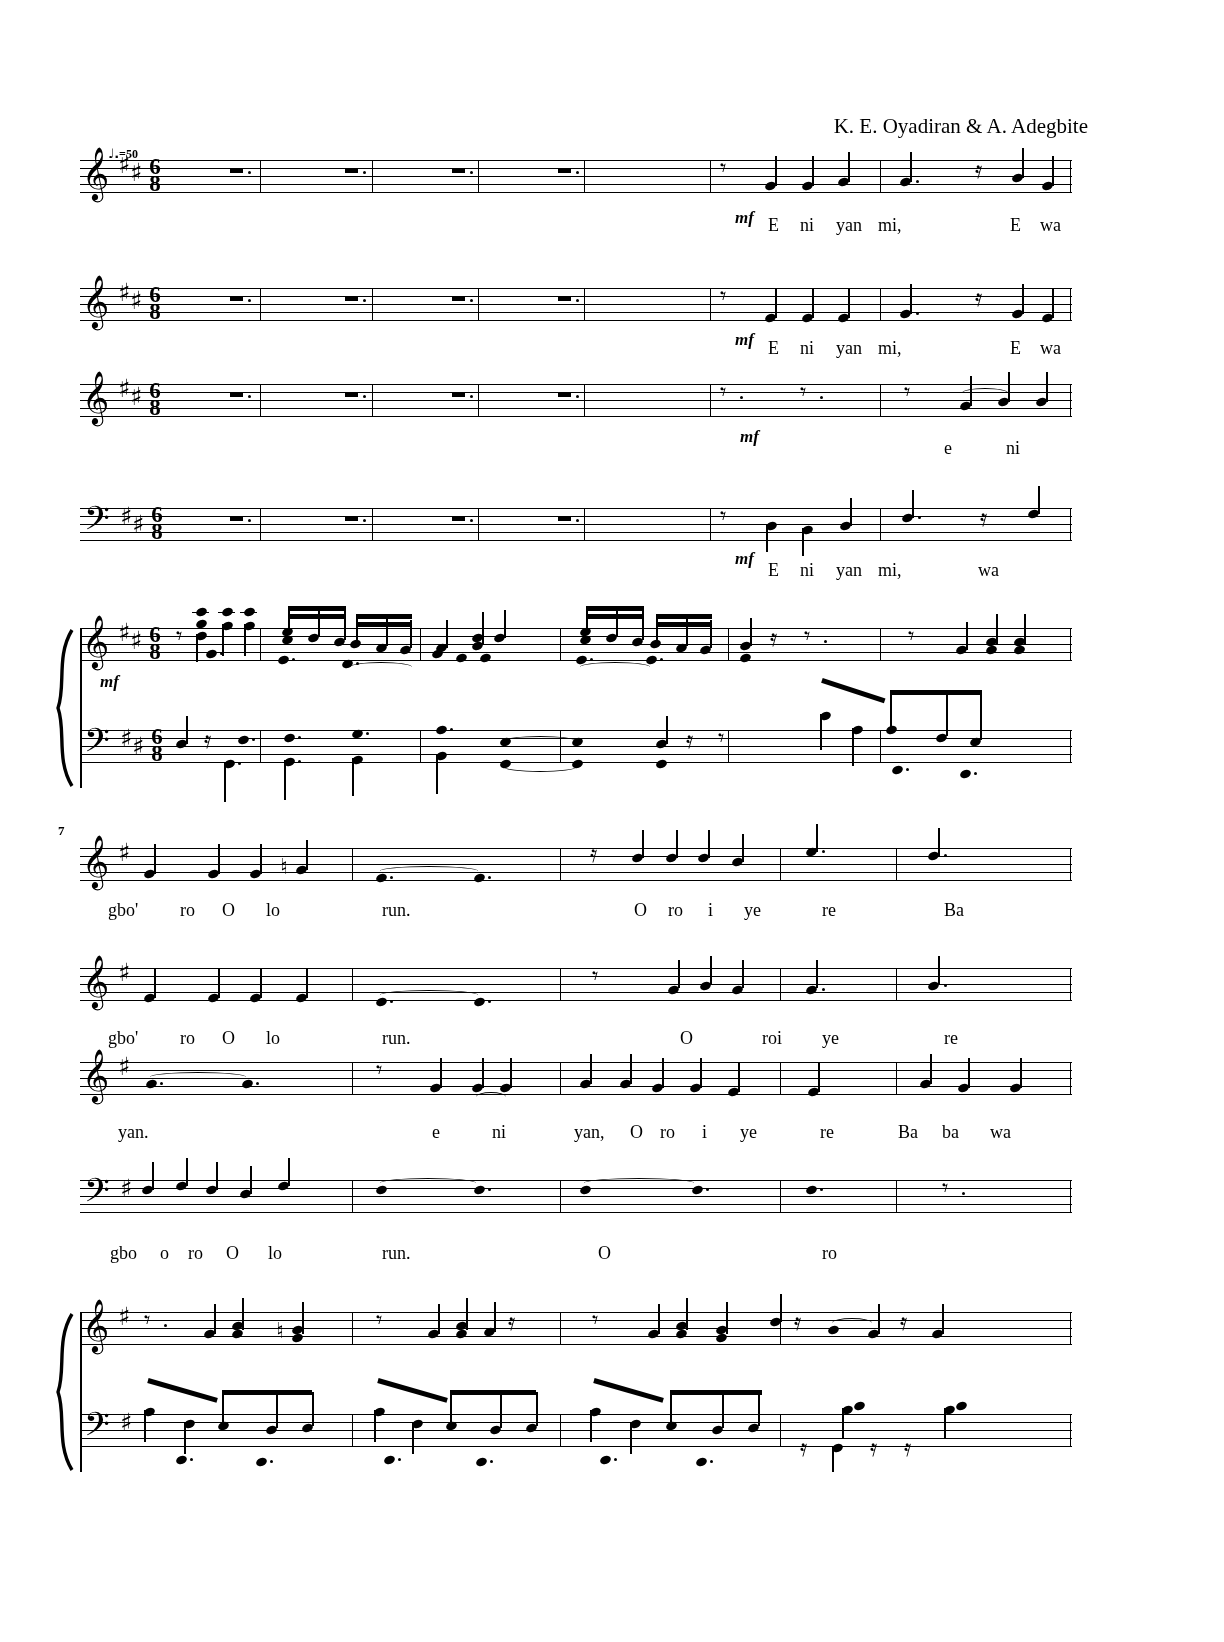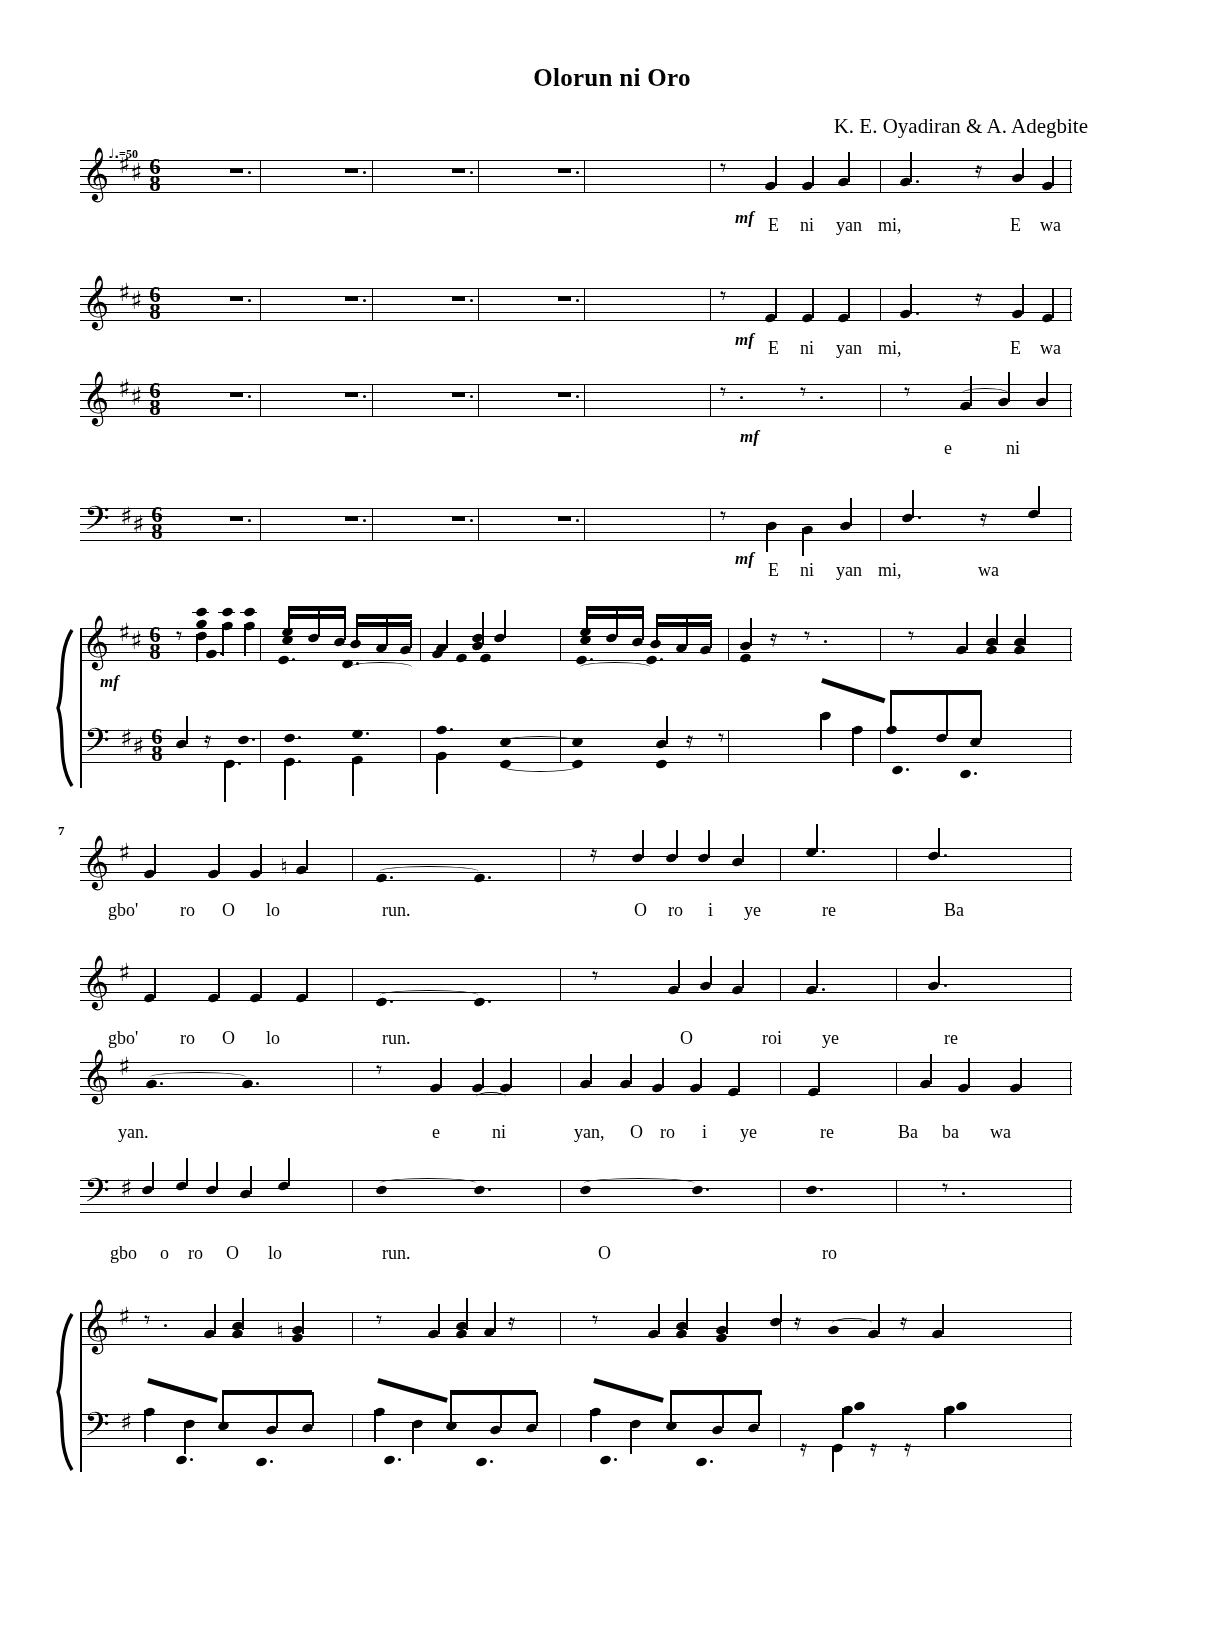--- a/index.html
+++ b/index.html
@@ -78,21 +78,20 @@
     position:absolute;font-family:"Liberation Serif",serif;font-size:18px;
     white-space:nowrap;
   }
   .brace-svg{position:absolute;}
 </style>
 </head>
 <body>
 
 <div class="page">
 
-  <div class="title">Olorun ni Oro</div>
   <div class="composer">K. E. Oyadiran &amp; A. Adegbite</div>
 
   <div class="tempo">
     <span class="notehead">♩.</span><span>=50</span>
   </div>
 
   <div class="measure-number">7</div>
 
   <div class="system" style="left:0;top:0;width:1224px;height:800px;">
 

